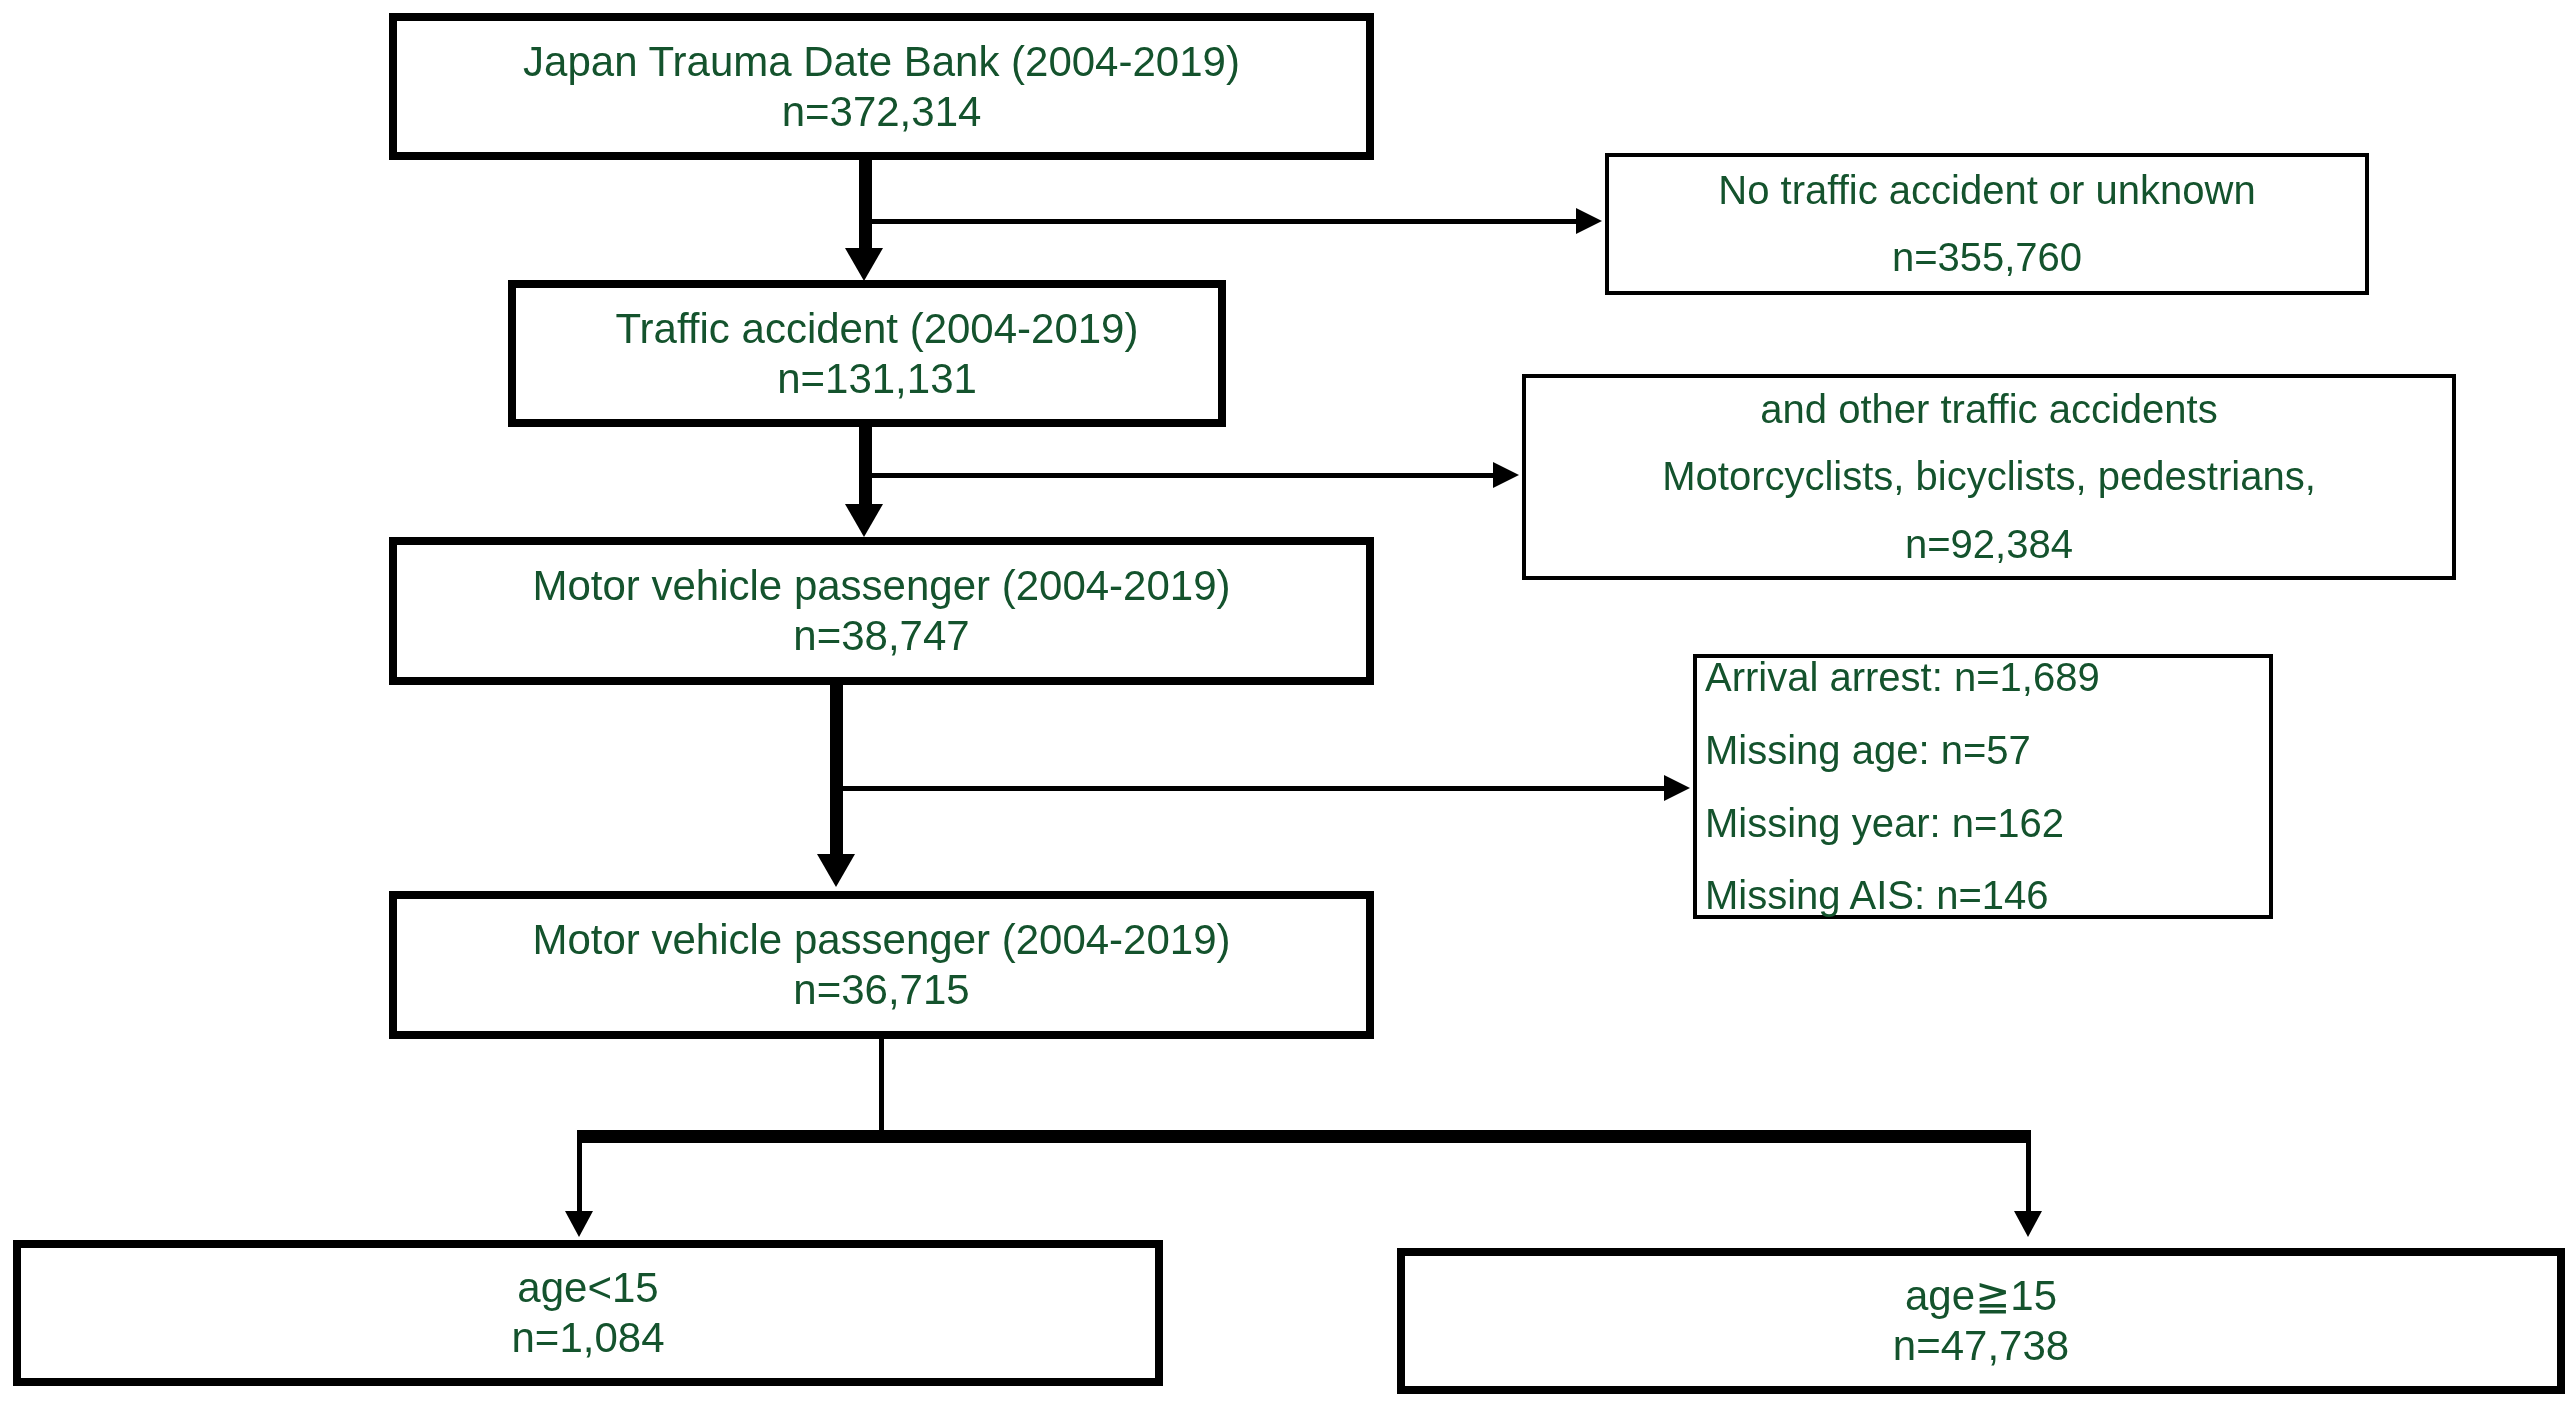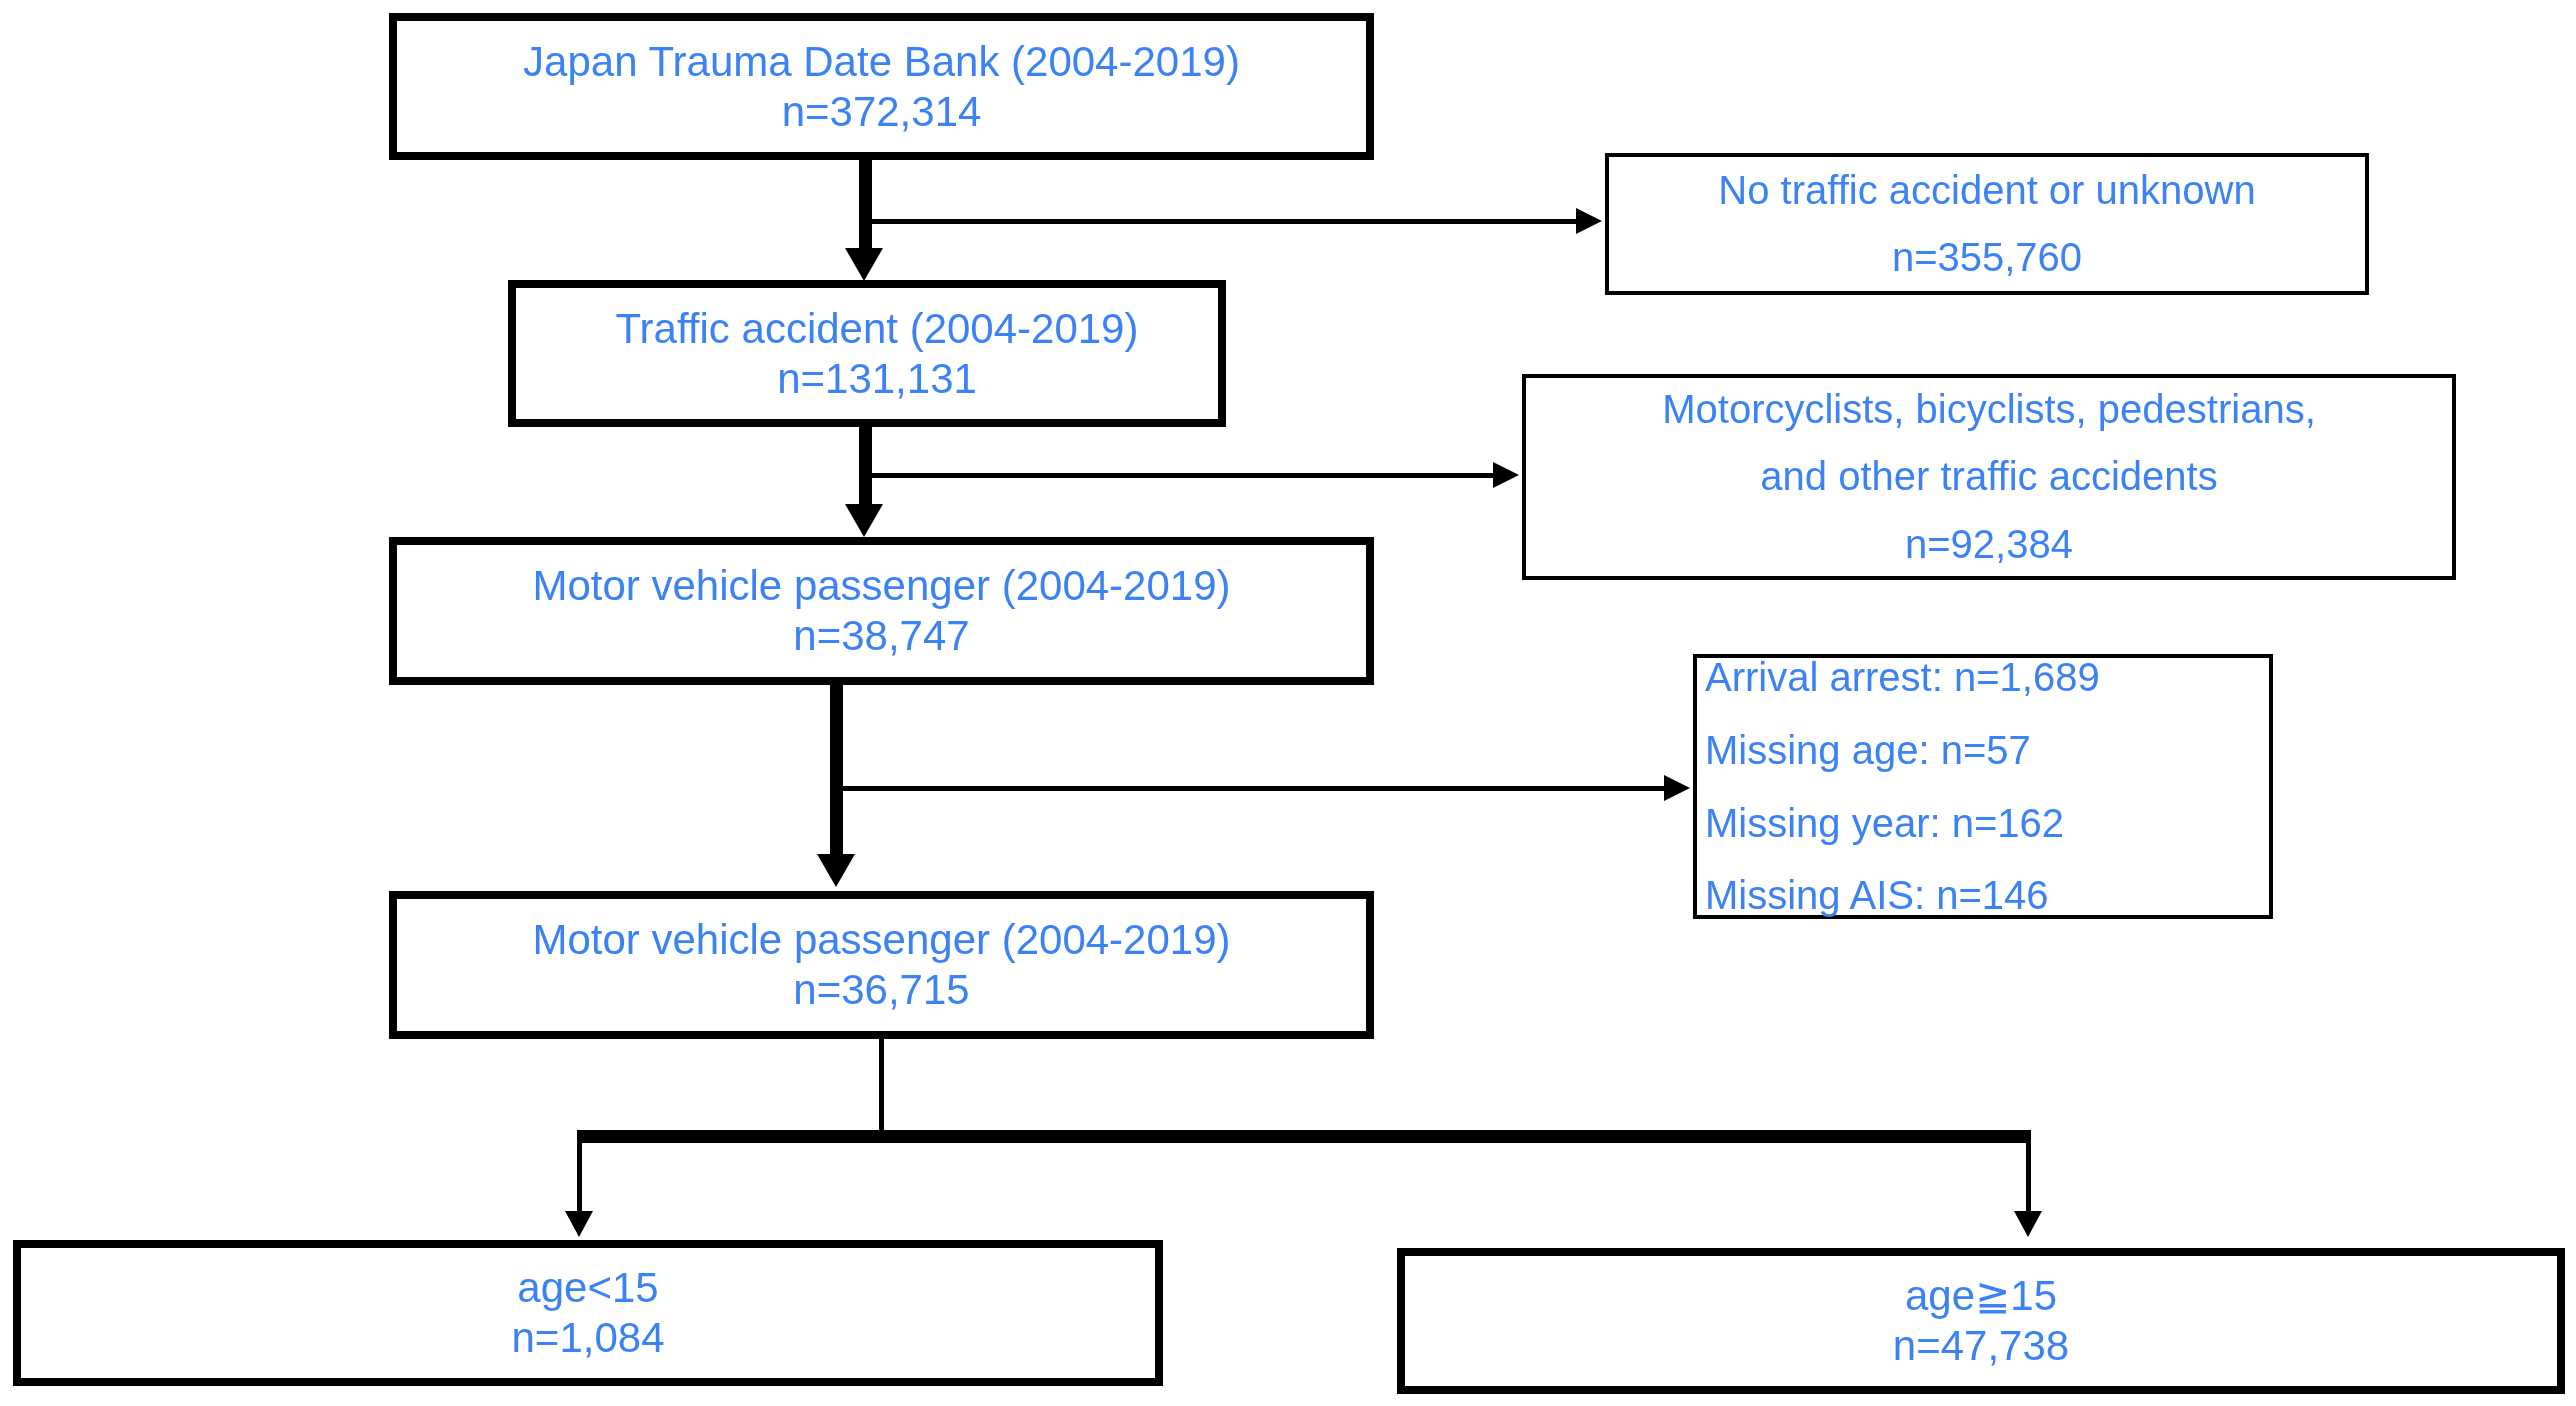--- a/index.html
+++ b/index.html
@@ -8,21 +8,21 @@
     padding: 0;
     background: #ffffff;
   }
   #canvas {
     position: relative;
     width: 2576px;
     height: 1407px;
     background: #ffffff;
     overflow: hidden;
     font-family: "Liberation Sans", "DejaVu Sans", sans-serif;
-    color: #3b82f6;
+    color: #14532d;
   }
 
   
   .box {
     position: absolute;
     box-sizing: border-box;
     background: #ffffff;
     display: flex;
     flex-direction: column;
     align-items: center;
@@ -117,22 +117,22 @@
     <span class="line">n=131,131</span>
   </div>
 
   <div class="vline-thick" style="left:859px; top:427px; height:83px;"></div>
   <div class="arrow-down" style="left:845px; top:504px;"></div>
 
   <div class="hline-thin" style="left:865px; top:473px; width:630px;"></div>
   <div class="arrow-right" style="left:1493px; top:462px;"></div>
 
   <div class="box thin fs-side" style="left:1522px; top:374px; width:934px; height:206px;">
+    <span class="line">and other traffic accidents</span>
     <span class="line">Motorcyclists, bicyclists, pedestrians,</span>
-    <span class="line">and other traffic accidents</span>
     <span class="line">n=92,384</span>
   </div>
 
   <div class="box thick fs-main" style="left:389px; top:537px; width:985px; height:148px;">
     <span class="line">Motor vehicle passenger (2004-2019)</span>
     <span class="line">n=38,747</span>
   </div>
 
   <div class="vline-thick" style="left:830px; top:685px; height:175px;"></div>
   <div class="arrow-down" style="left:817px; top:854px;"></div>

